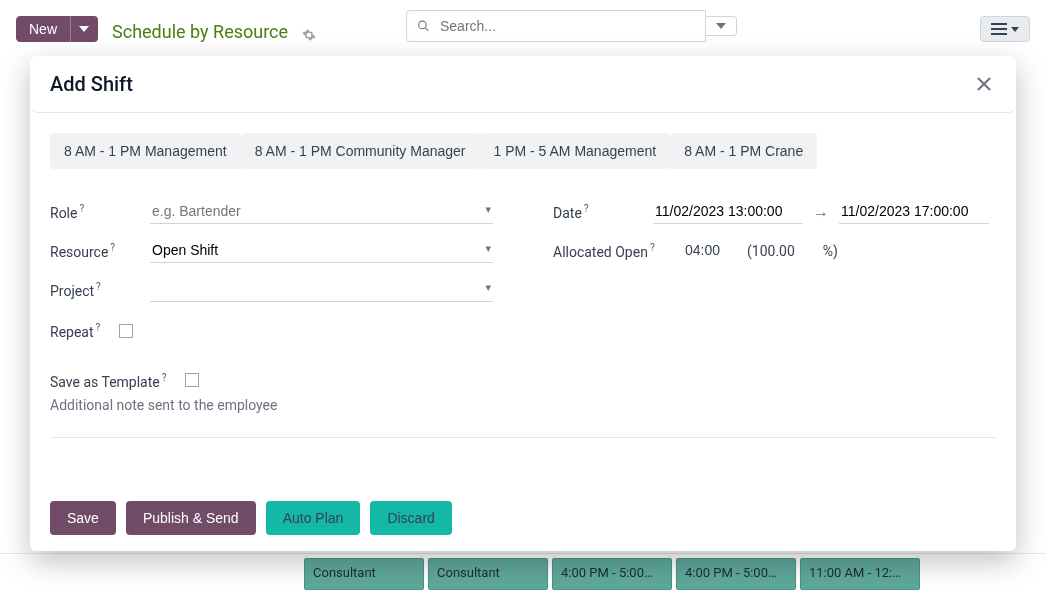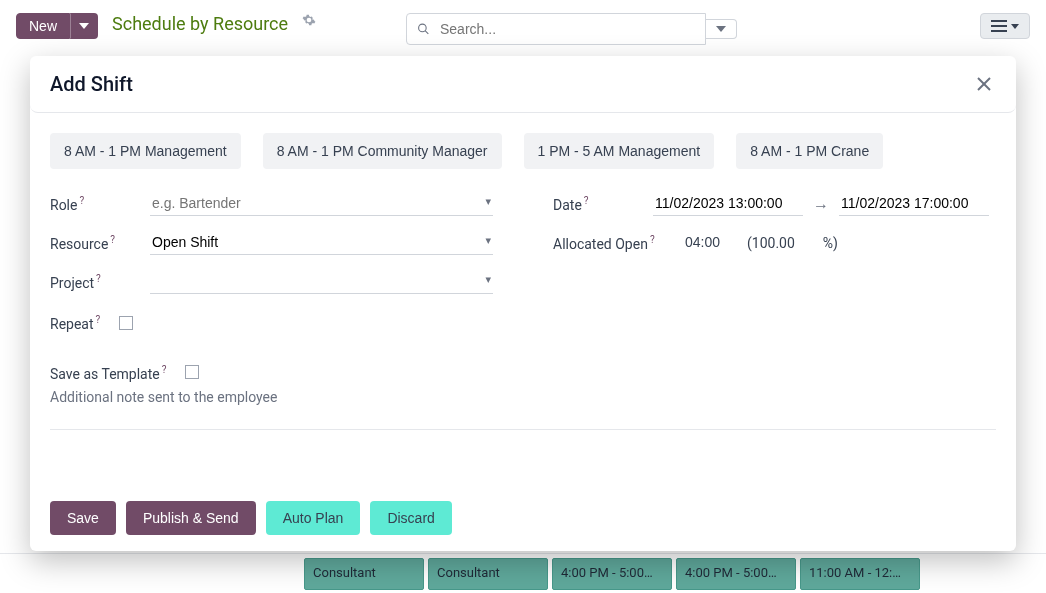--- a/index.html
+++ b/index.html
@@ -10,23 +10,23 @@
     color: #374151;
     background: #fff;
     width: 1046px;
     height: 593px;
     overflow: hidden;
     position: relative;
   }
   
   .topbar {
     display: flex;
-    align-items: flex-start;
+    align-items: flex-end;
     height: 42px;
-    padding: 13px 16px;
+    padding: 0 16px;
     gap: 10px;
   }
   .btn-new {
     background: #714B67;
     color: #fff;
     border: 1px solid #714B67;
     border-radius: 4px;
     padding: 4px 12px;
     font-size: 14px;
     font-weight: 500;
@@ -120,21 +120,21 @@
   }
   .modal-header {
     display:flex; align-items:center; justify-content:space-between;
     padding:16px 20px;
     border-bottom:1px solid #e5e7eb;
     border-radius:8px;
   }
   .modal-title { font-size:20px; font-weight:500; color:#0f172a;}
   .close-btn { border:none; background:none; font-size:18px; color:#6b7280; cursor:pointer; padding:4px;}
   .modal-body { padding:20px; overflow:auto; flex:1;}
-  .pill-row { display:flex; gap:22px; margin-bottom:22px; flex-wrap:wrap;}
+  .pill-row { display:flex; gap:0; margin-bottom:30px; flex-wrap:wrap;}
   .pill {
     background:#f1f2f4;
     border:none;
     border-radius:4px;
     padding:10px 14px;
     font-size:14px;
     color:#374151;
   }
   .form-grid {
     display:grid;
@@ -184,21 +184,21 @@
   .checkbox { width:14px; height:14px; border:1px solid #9ca3af; background:#fff; }
   .note { color:#6b7280; margin-top:8px; font-size:14px;}
   .body-divider { border:none; border-bottom:1px solid #e5e7eb; margin-top:24px;}
   .modal-footer {
     display:flex; gap:10px; padding:16px 20px;
   }
   .btn {
     border-radius:4px; padding:8px 16px; font-size:14px; border:1px solid transparent; cursor:pointer;
   }
   .btn-primary { background:#714B67; color:#fff; }
-  .btn-secondary { background:#5eead4; color:#374151; }
+  .btn-secondary { background:#14b8a6; color:#374151; }
   svg { display:block; }
 </style>
 </head>
 <body>
 
 <div class="topbar">
   <div class="newgroup">
     <button class="btn-new">New</button>
     <button class="btn-dropdown-new">
       <svg width="10" height="6" viewBox="0 0 10 6">

